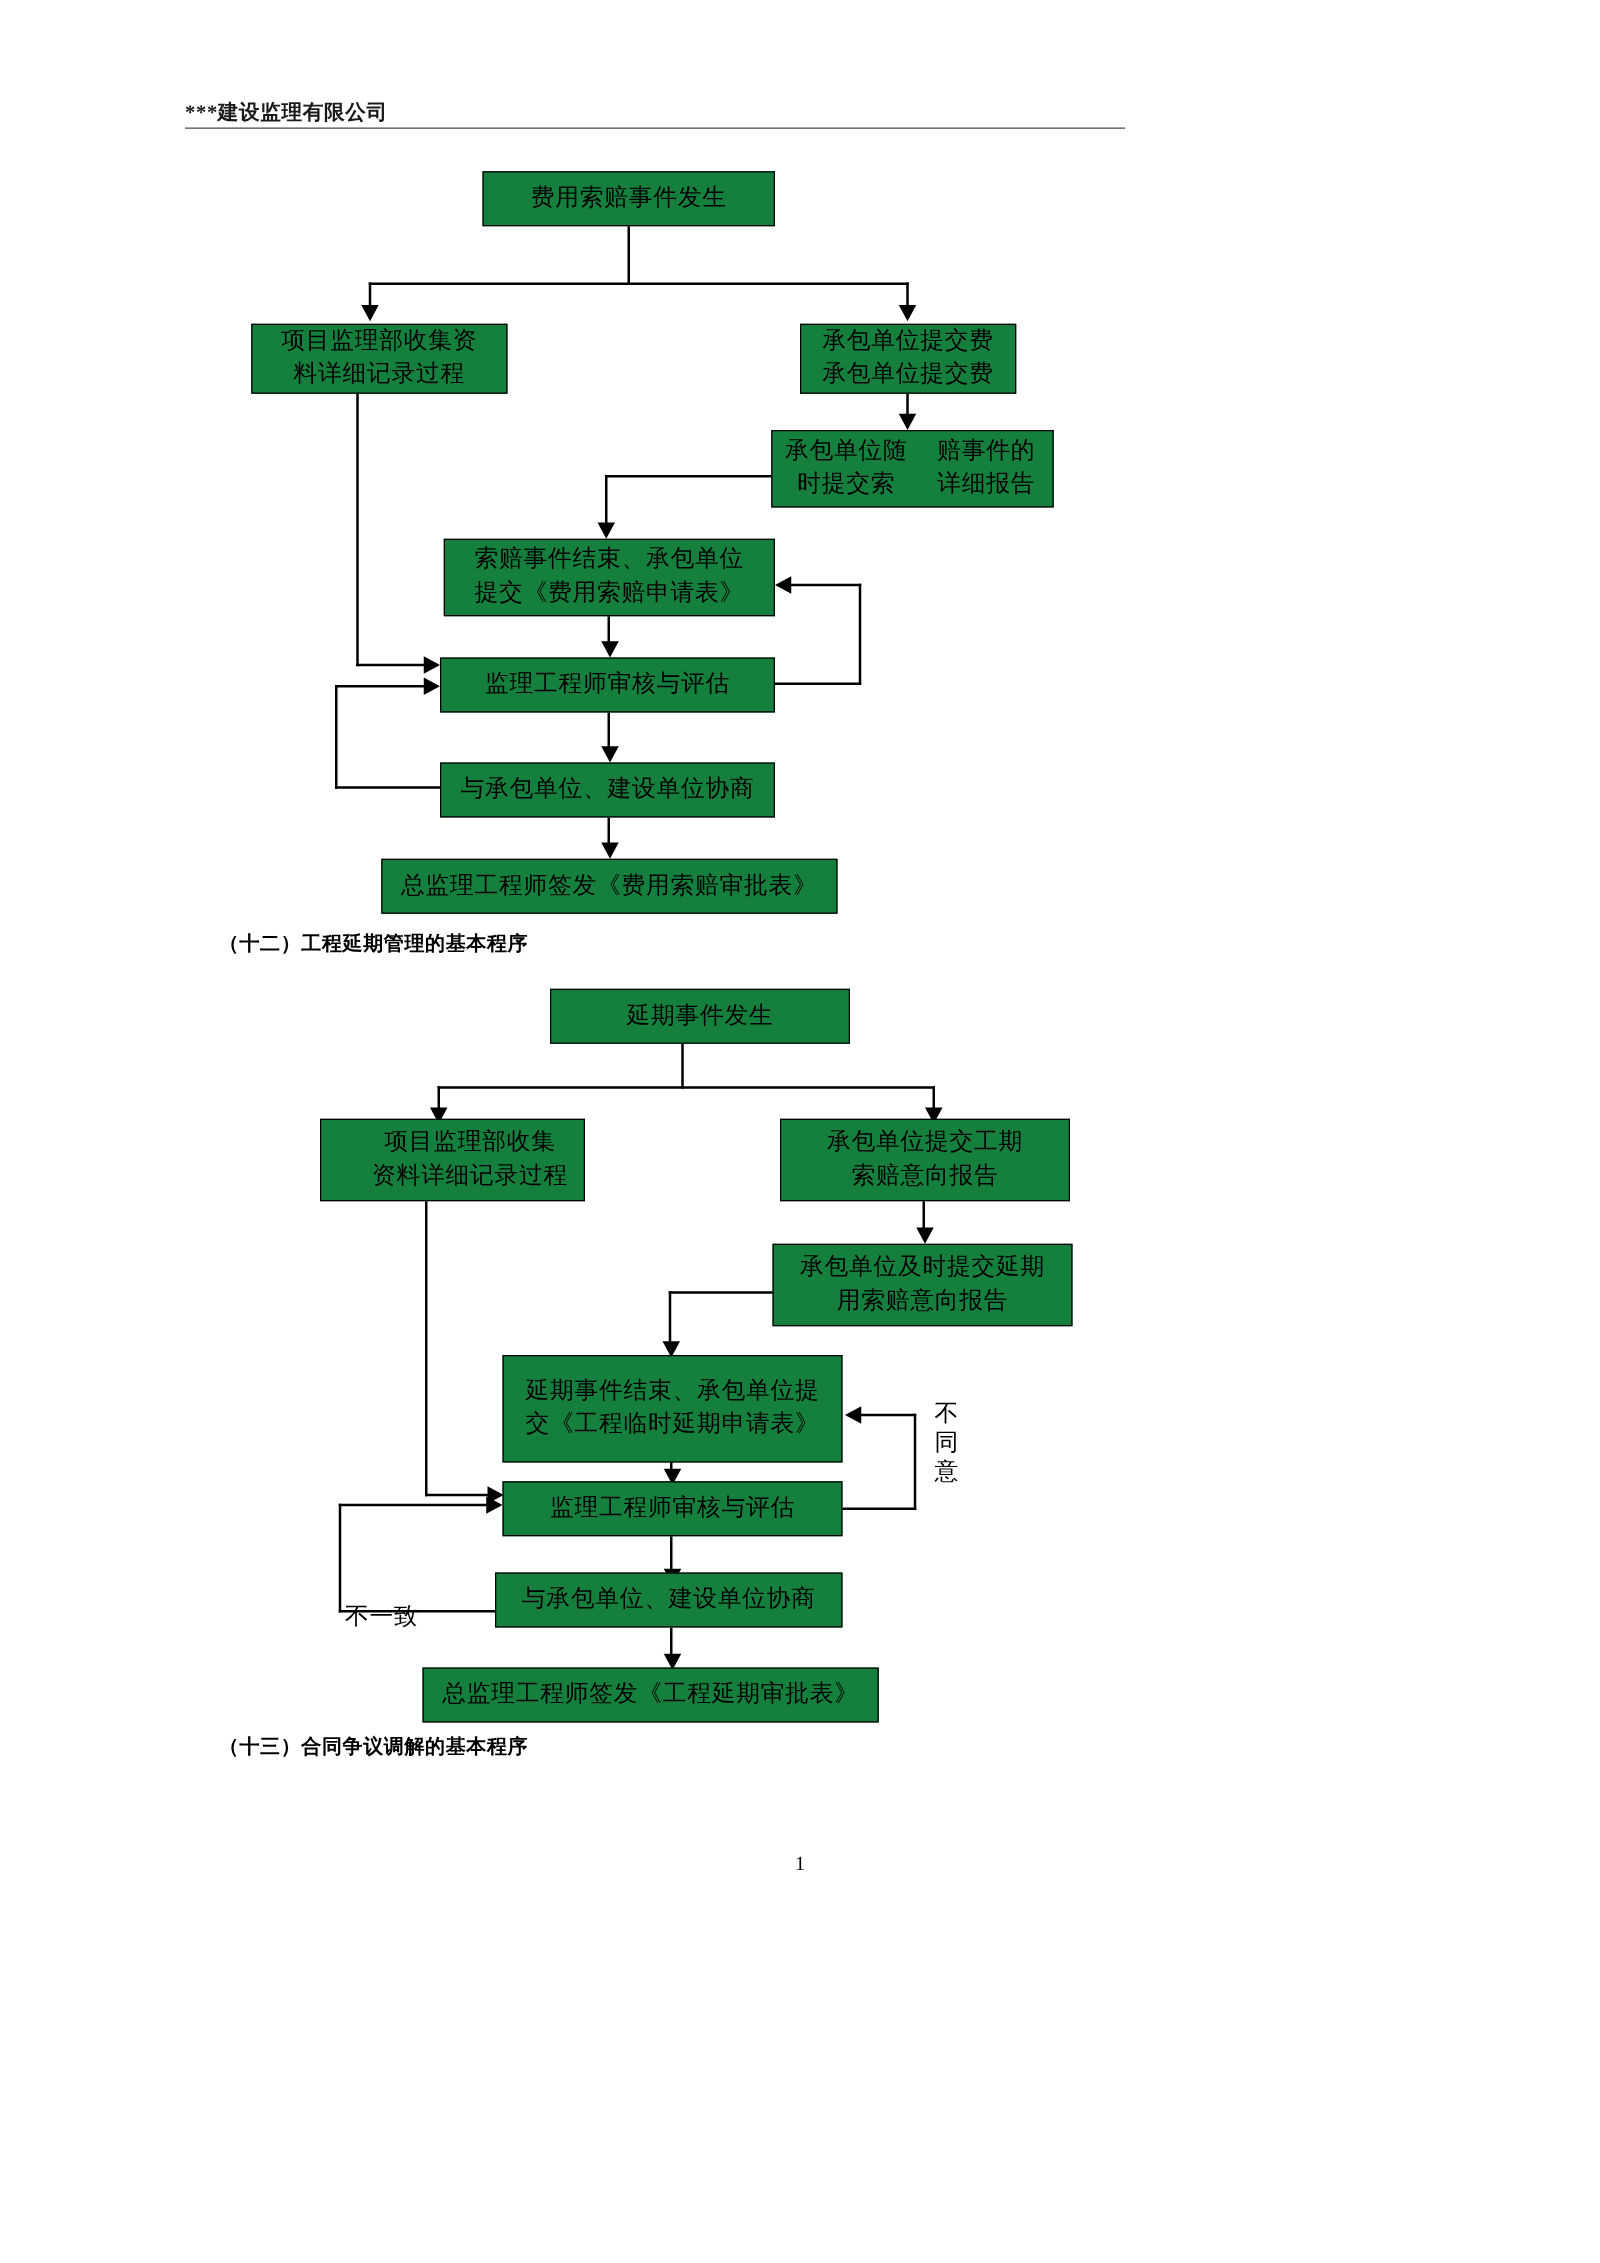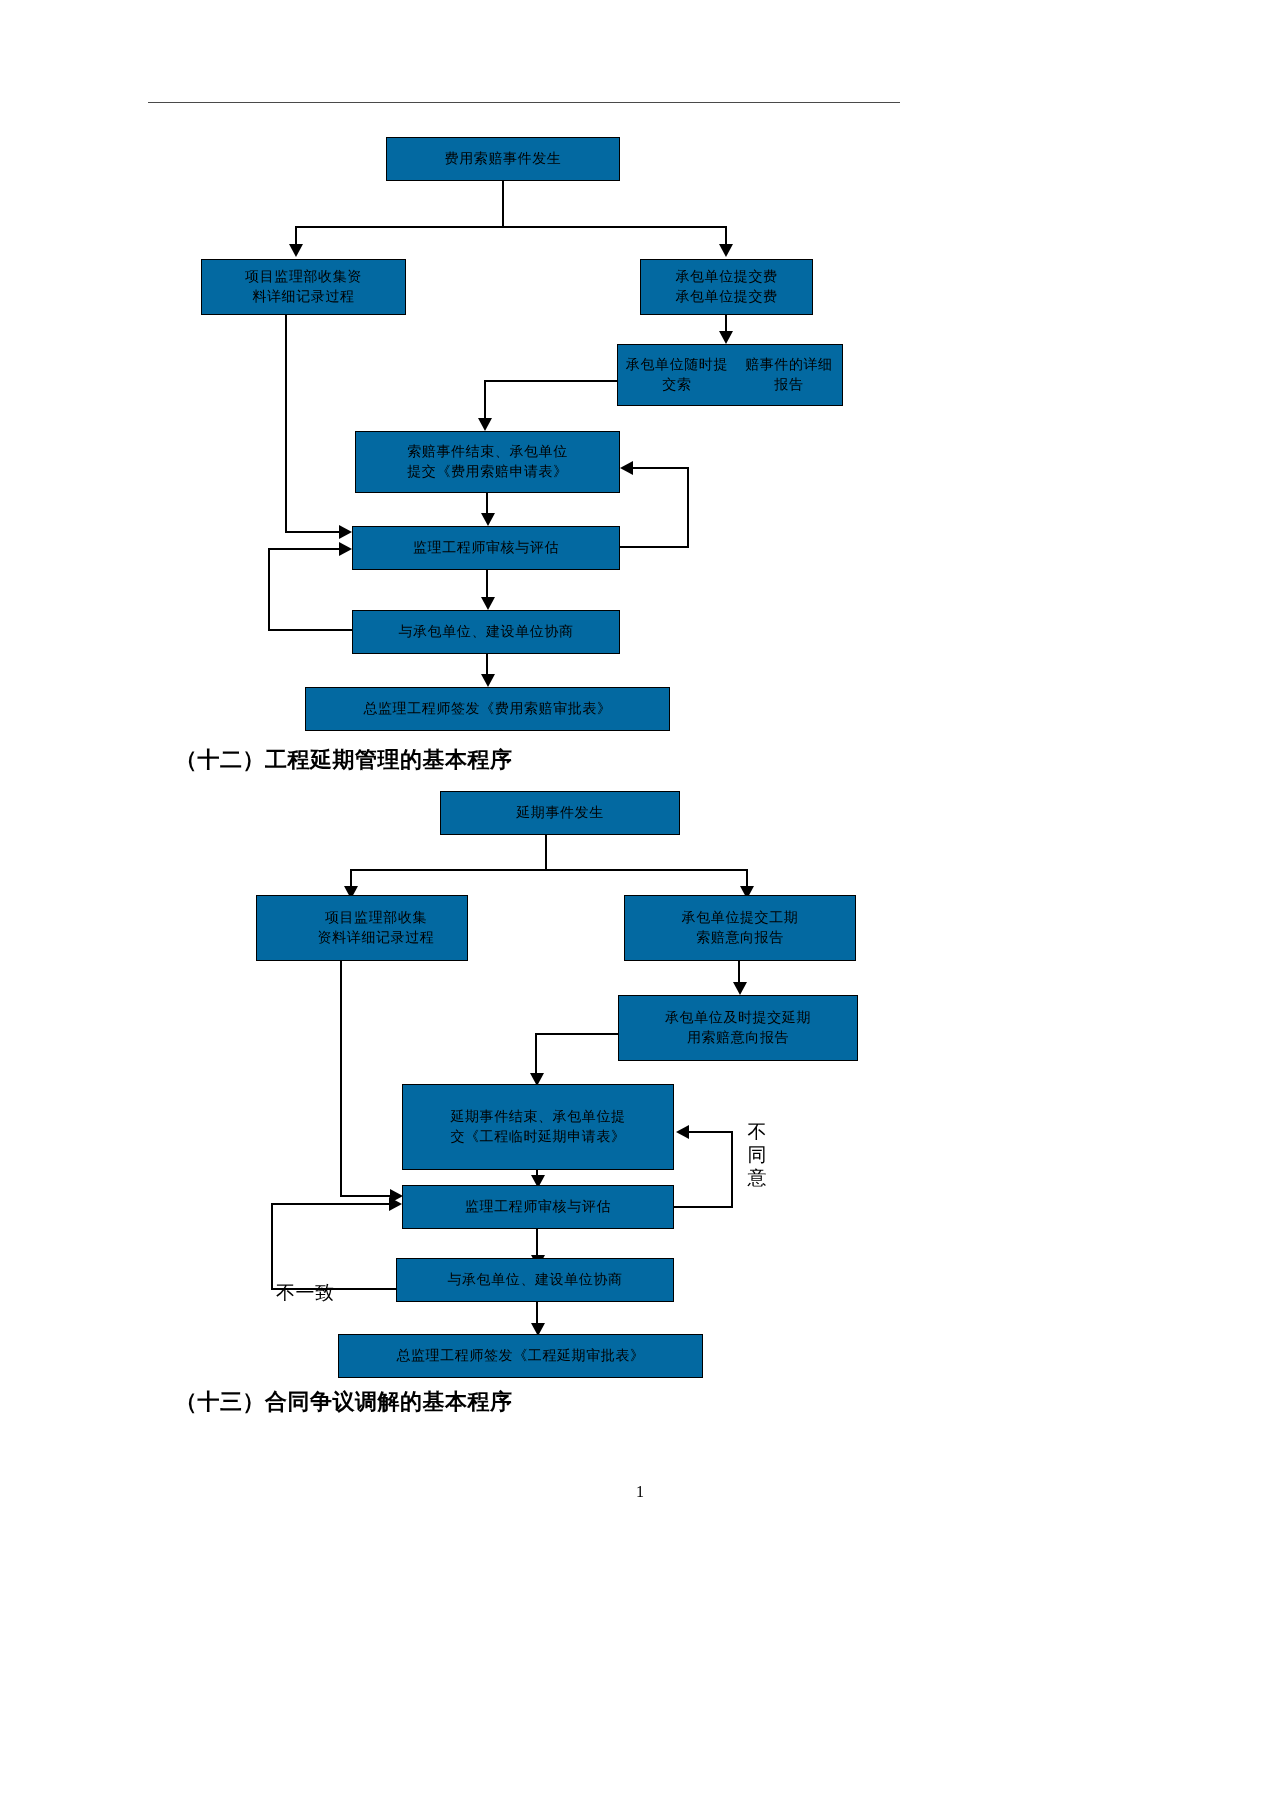--- a/index.html
+++ b/index.html
@@ -18,41 +18,41 @@
     color:#1a1a1a;
   }
   .hdr-rule{
     position:absolute;left:148px;top:102px;width:752px;height:0;
     border-bottom:1.6px solid #4a4a4a;
   }
 
   
   .box{
     position:absolute;box-sizing:border-box;
-    border:1.7px solid #000;background:#0369a1;
+    border:1.7px solid #000;background:#15803d;
     display:flex;align-items:center;justify-content:center;
-    text-align:center;font-size:14px;line-height:1.42;
+    text-align:center;font-size:19px;line-height:1.42;
     font-family:"Liberation Serif","DejaVu Serif",serif;
     letter-spacing:.6px;
     z-index:3;
   }
   .box span{display:block;padding:0 6px;}
 
   
   .ln{position:absolute;background:#000;z-index:1;}
   .lnv{width:2.4px;}
   .lnh{height:2.4px;}
   .arw{position:absolute;width:0;height:0;z-index:2;}
   .arw-d{border-left:7.5px solid transparent;border-right:7.5px solid transparent;border-top:13px solid #000;}
   .arw-r{border-top:7.5px solid transparent;border-bottom:7.5px solid transparent;border-left:13px solid #000;}
   .arw-l{border-top:7.5px solid transparent;border-bottom:7.5px solid transparent;border-right:13px solid #000;}
 
   
   .sect{
-    position:absolute;font-size:22px;font-weight:bold;
+    position:absolute;font-size:16px;font-weight:bold;
     font-family:"Liberation Serif","DejaVu Serif",serif;
     letter-spacing:.5px;white-space:nowrap;
   }
   
   .elab{
     position:absolute;font-size:19px;
     font-family:"Liberation Serif","DejaVu Serif",serif;
     letter-spacing:.5px;white-space:nowrap;z-index:4;
   }
   .elab-v{
@@ -61,20 +61,21 @@
   .pgnum{
     position:absolute;left:0;top:1483px;width:1280px;text-align:center;
     font-size:16px;font-family:"Liberation Serif","DejaVu Serif",serif;
   }
 </style>
 </head>
 <body>
 
 <div class="page">
 
+  <div class="hdr">***建设监理有限公司</div>
   <div class="hdr-rule"></div>
 
   <div>
 
     <div class="box" style="left:386px;top:137px;width:234px;height:44px;">
       <span>费用索赔事件发生</span>
     </div>
 
     <div class="ln lnv" style="left:501.8px;top:181px;height:47px;"></div>
     <div class="ln lnh" style="left:295px;top:226px;width:432px;"></div>

